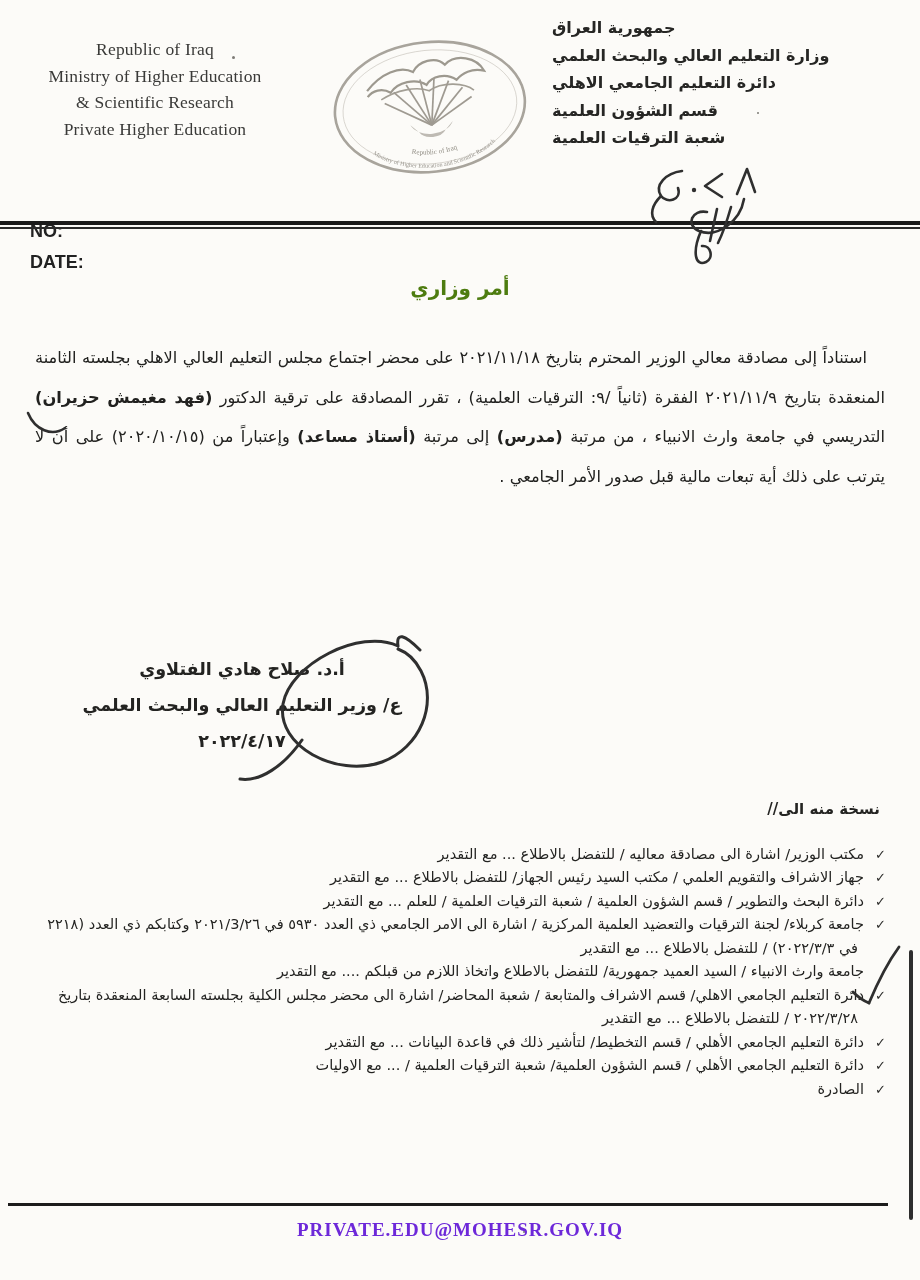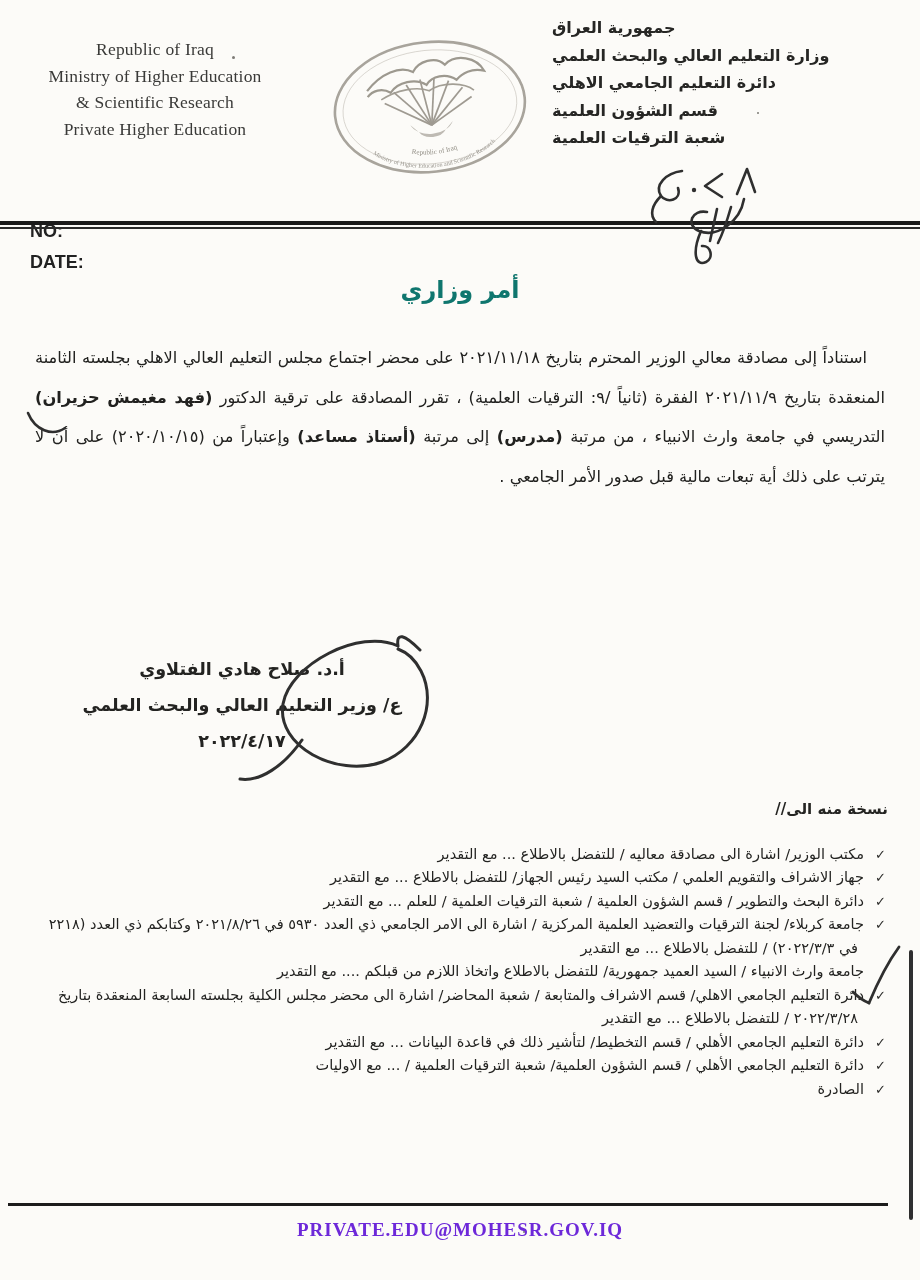--- a/index.html
+++ b/index.html
@@ -29,37 +29,37 @@
   .hdr-refs{
     position:absolute; right:36px; top:165px; width:300px;
     direction:rtl; text-align:right; font-weight:bold;
     font-size:14.5px; line-height:2.05; color:#2a2a28;
   }
   .rule-top-a{position:absolute; left:0; top:221px; width:920px; height:4px; background:#1b1b1b;}
   .rule-top-b{position:absolute; left:0; top:227px; width:920px; height:2px; background:#2a2a2a;}
   
   .doc-title{
     position:absolute; left:0; right:0; top:276px; text-align:center;
-    direction:rtl; font-weight:bold; font-size:24px; color:#0f766e;
+    direction:rtl; font-weight:bold; font-size:20px; color:#4d7c0f;
   }
   .doc-body{
     position:absolute; left:35px; top:338px; width:850px;
     direction:rtl; text-align:justify; text-indent:18px;
     font-size:16.2px; line-height:2.45; color:#21211f;
   }
   .doc-body .b{font-weight:bold;}
   
   .sig{
     position:absolute; left:52px; top:652px; width:380px;
     direction:rtl; text-align:center; font-weight:bold;
     font-size:17.5px; line-height:2.05; color:#232321;
   }
   
   .copyto{
-    position:absolute; right:32px; top:800px;
+    position:absolute; right:40px; top:800px;
     direction:rtl; font-weight:bold; font-size:15px; color:#242422;
   }
   .dist{
     position:absolute; right:34px; top:843px; width:856px;
     direction:rtl; text-align:right;
     font-size:14.5px; line-height:1.62; color:#232321;
   }
   .d-item{padding-right:28px; text-indent:-28px;}
   .d-item .chk{display:inline-block; width:22px; text-indent:0; font-size:13px; color:#2c2c2a;}
   .d-item.hand .chk{color:transparent;}
@@ -150,21 +150,21 @@
     <div>ع/ وزير التعليم العالي والبحث العلمي</div>
     <div>٢٠٢٢/٤/١٧</div>
   </div>
 
   <div class="copyto">نسخة منه الى//</div>
 
   <div class="dist">
     <div class="d-item"><span class="chk">✓</span><span>مكتب الوزير/ اشارة الى مصادقة معاليه / للتفضل بالاطلاع ... مع التقدير</span></div>
     <div class="d-item"><span class="chk">✓</span><span>جهاز الاشراف والتقويم العلمي / مكتب السيد رئيس الجهاز/ للتفضل بالاطلاع ... مع التقدير</span></div>
     <div class="d-item"><span class="chk">✓</span><span>دائرة البحث والتطوير / قسم الشؤون العلمية / شعبة الترقيات العلمية / للعلم ... مع التقدير</span></div>
-    <div class="d-item"><span class="chk">✓</span><span>جامعة كربلاء/ لجنة الترقيات والتعضيد العلمية المركزية / اشارة الى الامر الجامعي  ذي العدد ٥٩٣٠ في ٢٠٢١/٨/٢٦ وكتابكم ذي العدد (٢٢١٨ في ٢٠٢٢/٣/٣) / للتفضل بالاطلاع ... مع التقدير</span></div>
+    <div class="d-item"><span class="chk">✓</span><span>جامعة كربلاء/ لجنة الترقيات والتعضيد العلمية المركزية / اشارة الى الامر الجامعي  ذي العدد ٥٩٣٠ في ٢٠٢١/3/٢٦ وكتابكم ذي العدد (٢٢١٨ في ٢٠٢٢/٣/٣) / للتفضل بالاطلاع ... مع التقدير</span></div>
     <div class="d-item hand"><span class="chk">✓</span><span>جامعة وارث الانبياء / السيد العميد جمهورية/ للتفضل بالاطلاع واتخاذ اللازم من قبلكم .... مع التقدير</span></div>
     <div class="d-item"><span class="chk">✓</span><span>دائرة التعليم الجامعي الاهلي/ قسم الاشراف والمتابعة / شعبة المحاضر/ اشارة الى محضر مجلس الكلية بجلسته السابعة المنعقدة بتاريخ ٢٠٢٢/٣/٢٨ / للتفضل بالاطلاع ... مع التقدير</span></div>
     <div class="d-item"><span class="chk">✓</span><span>دائرة التعليم الجامعي الأهلي / قسم التخطيط/ لتأشير ذلك في قاعدة البيانات ... مع التقدير</span></div>
     <div class="d-item"><span class="chk">✓</span><span>دائرة التعليم الجامعي الأهلي / قسم الشؤون العلمية/ شعبة الترقيات العلمية / ... مع الاوليات</span></div>
     <div class="d-item"><span class="chk">✓</span><span>الصادرة</span></div>
   </div>
 
   <div class="rule-bottom"></div>
   <div class="email">PRIVATE.EDU@MOHESR.GOV.IQ</div>
 

